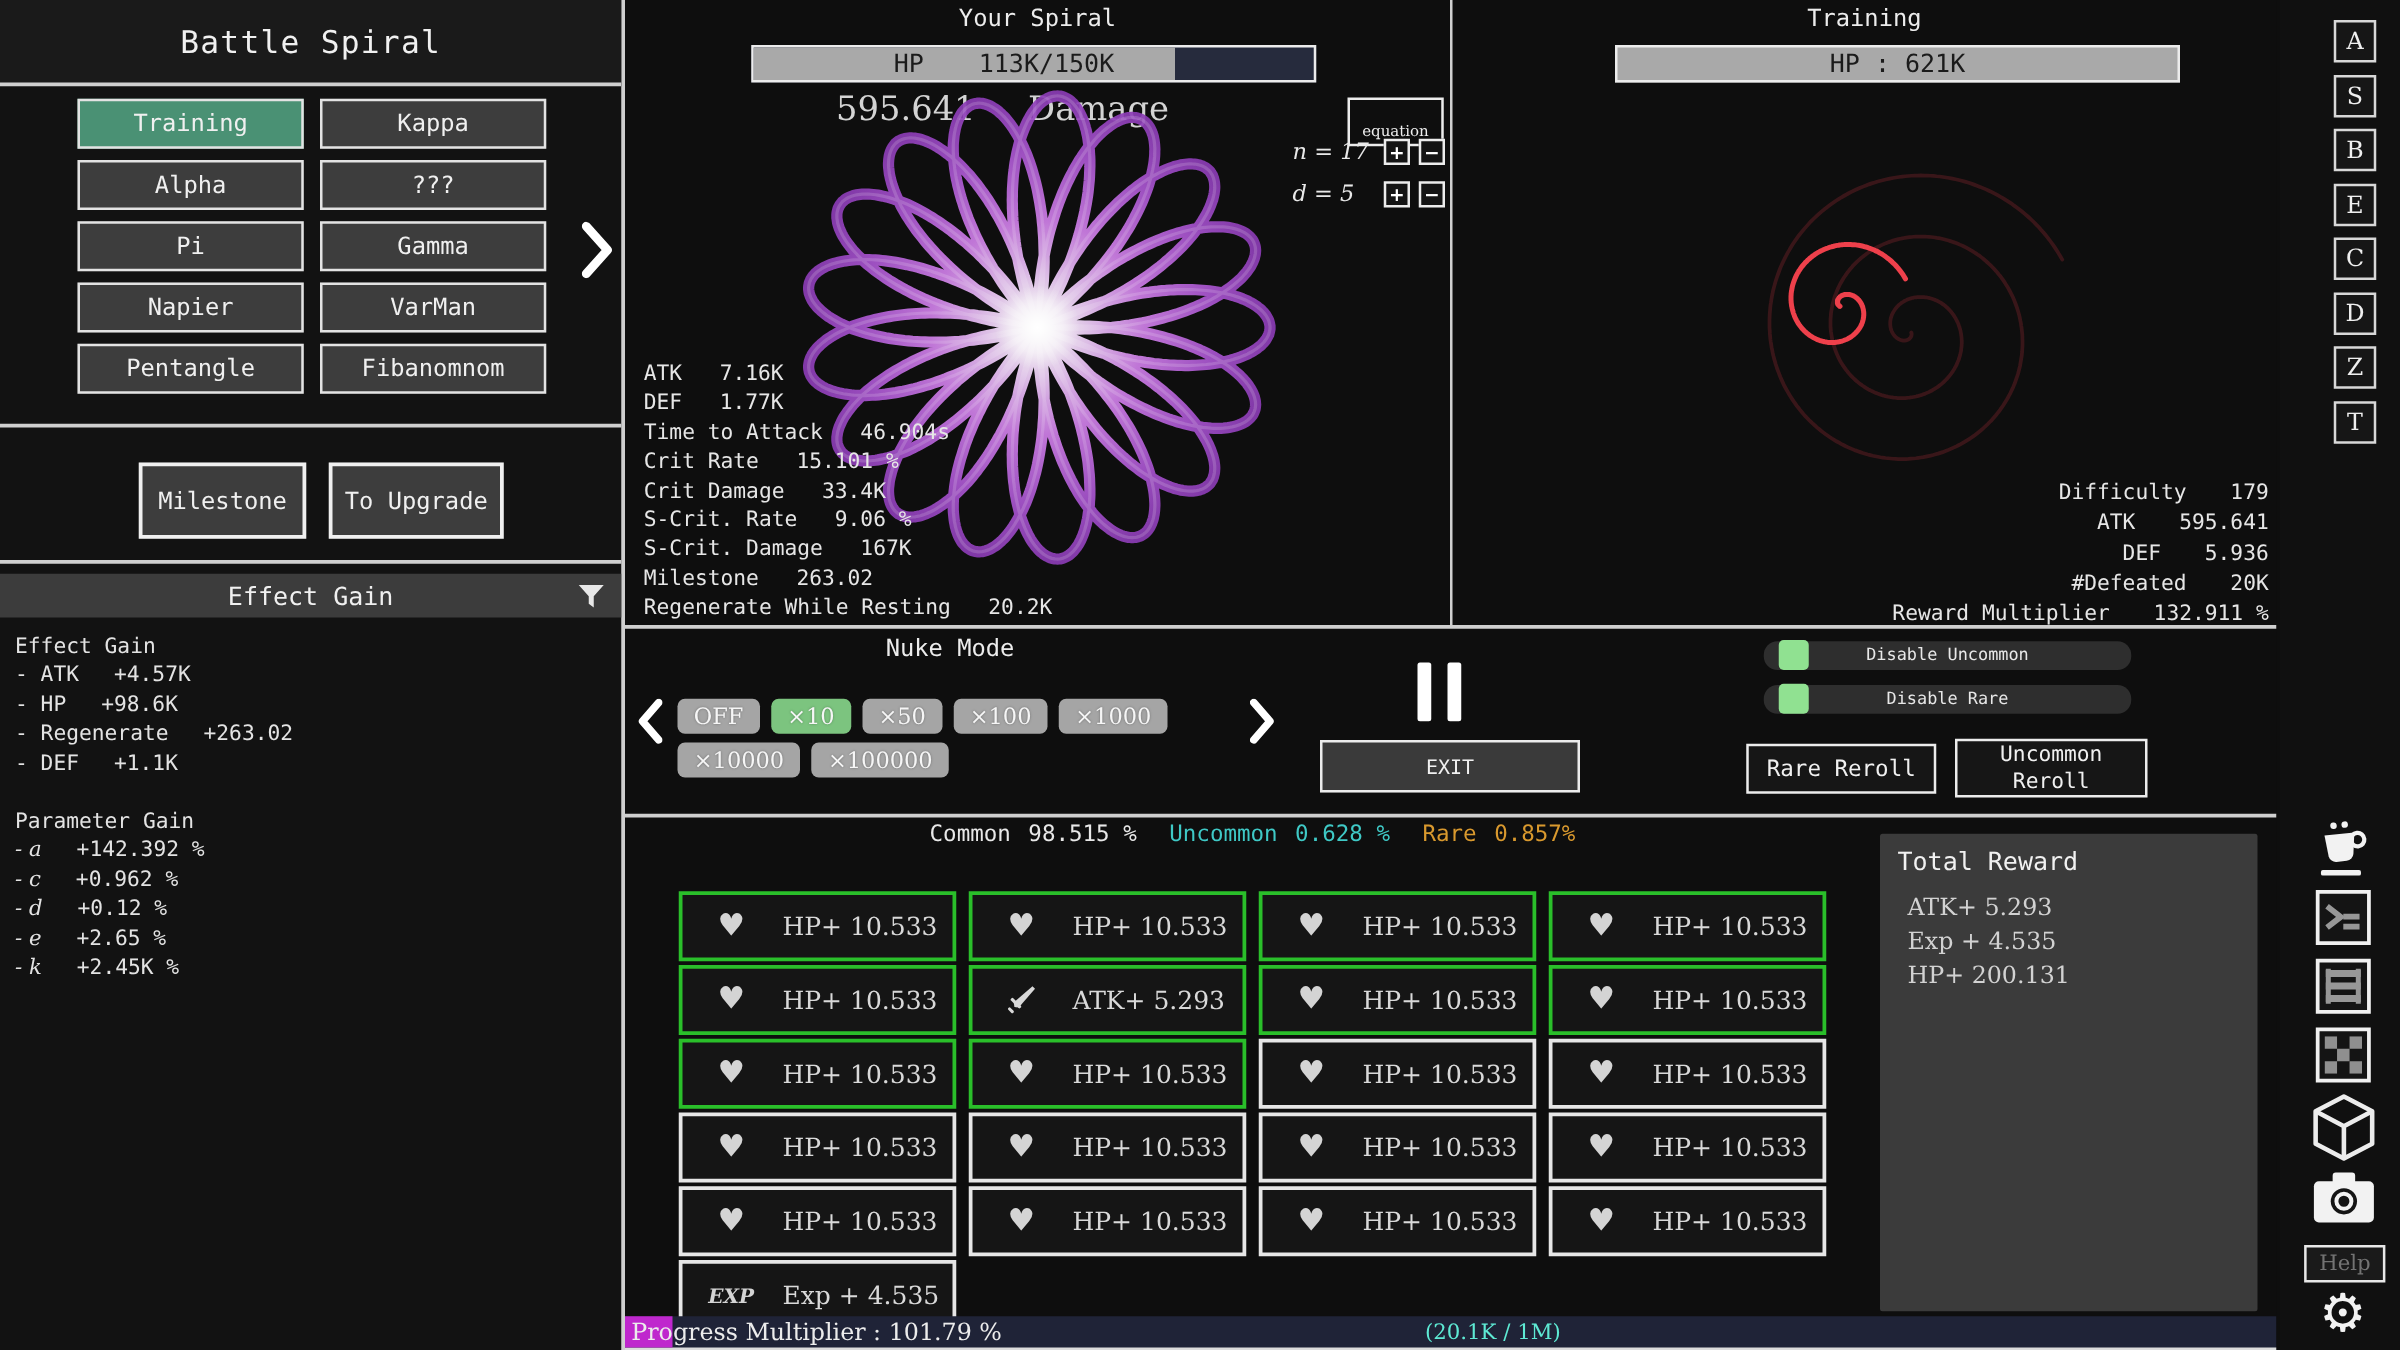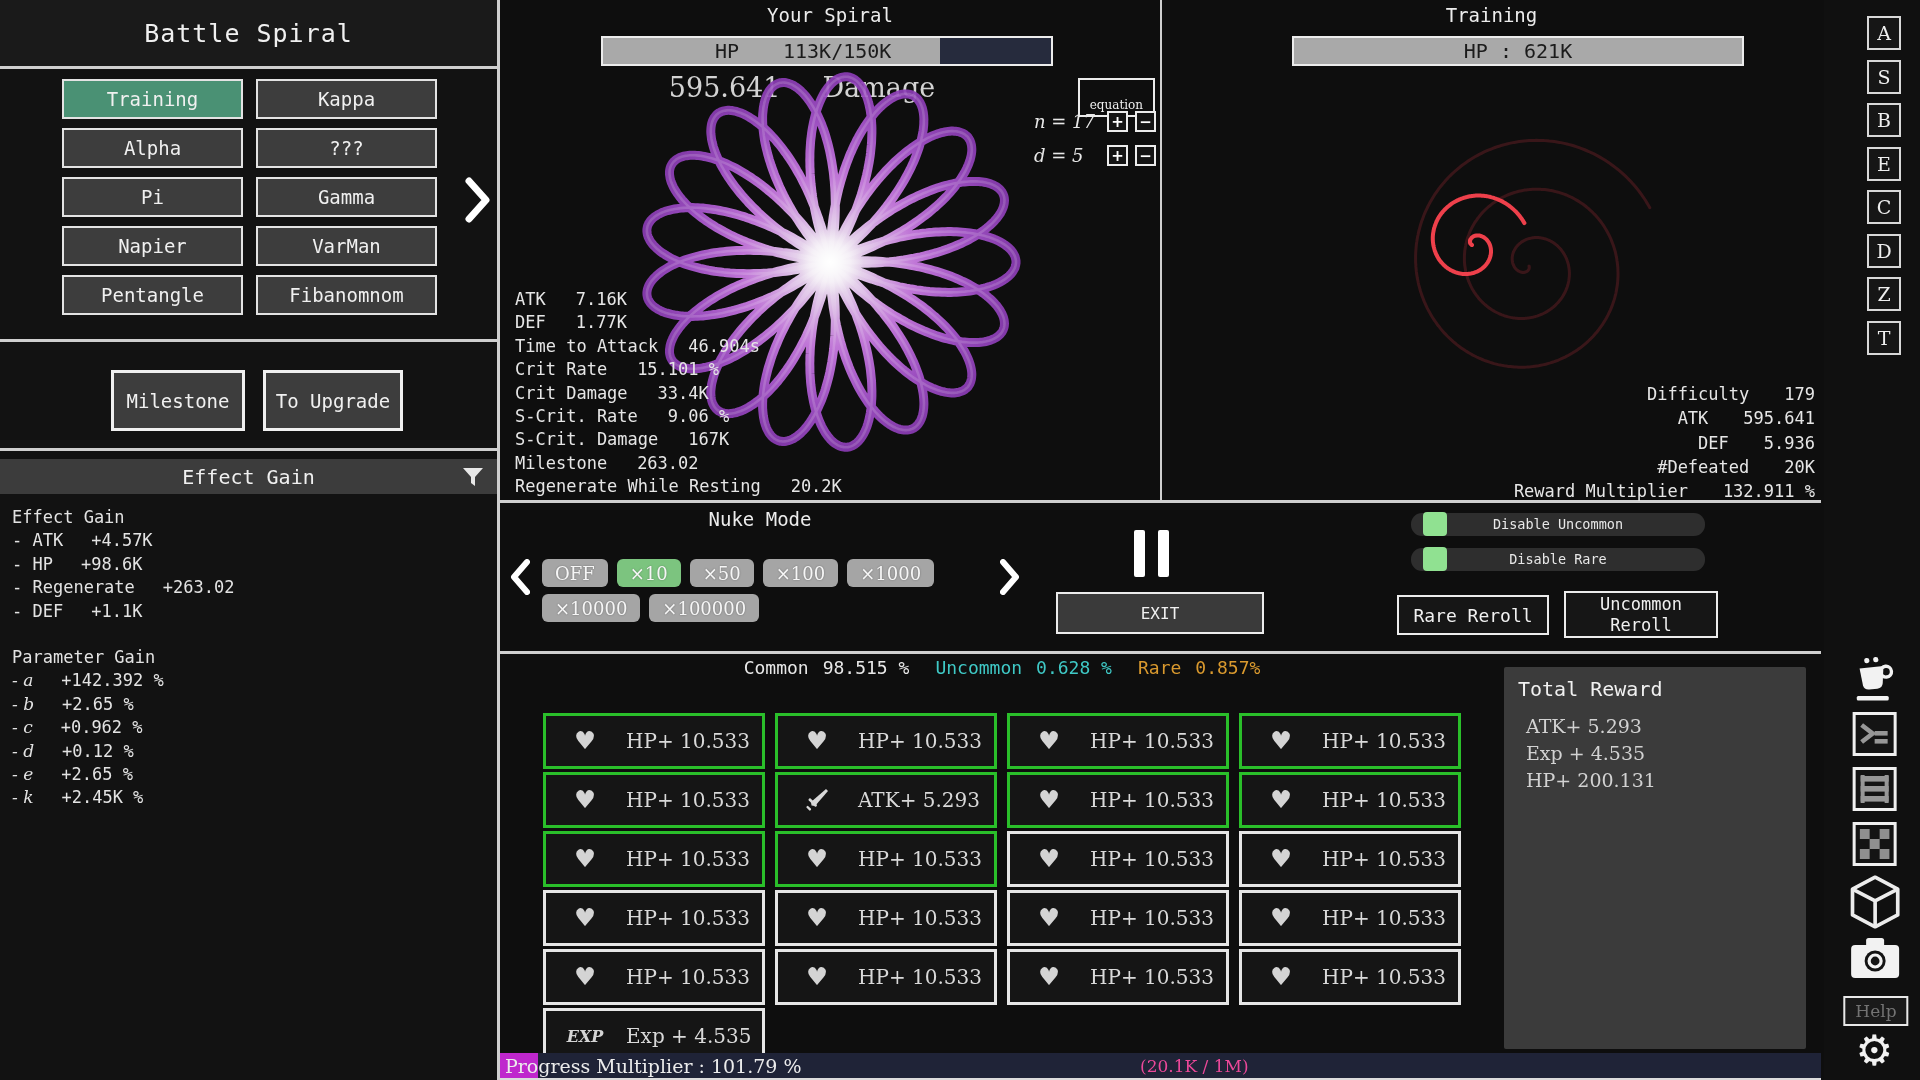--- a/index.html
+++ b/index.html
@@ -111,21 +111,21 @@
                border-radius:2px;padding:10px 0 0 14px;box-sizing:border-box;}
   .total-title{font-size:20px;color:#f1f1f1;}
   .total-lines{margin-top:12px;padding-left:8px;font-family:"DejaVu Serif",serif;font-size:19px;
                line-height:27px;color:#d2d2d2;}
   .progress{position:absolute;left:0;bottom:0;width:100%;height:25px;background:#1f2337;z-index:5;
             border-bottom:2px solid #dcdcdc;box-sizing:content-box;}
   .p-fill{position:absolute;left:0;top:0;height:100%;background:#bf27cd;}
   .p-label{position:absolute;left:5px;top:50%;transform:translateY(-50%);font-family:"DejaVu Serif",serif;
            font-size:19px;color:#ececec;z-index:2;}
   .p-frac{position:absolute;left:640px;top:50%;transform:translateY(-50%);font-family:"DejaVu Serif",serif;
-          font-size:17px;color:#ec4899;}
+          font-size:17px;color:#5eead4;}
 
   
   .rail{position:absolute;left:1824px;top:0;width:96px;height:1080px;background:#101010;}
   .letters{position:absolute;left:43px;top:16px;display:flex;flex-direction:column;gap:9.5px;}
   .letter{width:34px;height:34px;border:2.5px solid #d8d8d8;box-sizing:border-box;background:#161616;
           display:flex;align-items:center;justify-content:center;font-family:"DejaVu Serif",serif;
           font-size:19px;color:#efefef;cursor:pointer;}
   .rail-icon{position:absolute;left:50%;transform:translateX(-44%);cursor:pointer;}
   .boxed{border:3px solid #f0f0f0;background:#141414;width:44px;height:44px;box-sizing:border-box;
          display:flex;align-items:center;justify-content:center;}
@@ -179,21 +179,20 @@
 
     <div class="stats-block" id="effect-stats">
         <div class="stats-title">Effect Gain</div>
         <div class="stat-line"><span>- ATK</span><span class="sb-val">+4.57K</span></div>
         <div class="stat-line"><span>- HP</span><span class="sb-val">+98.6K</span></div>
         <div class="stat-line"><span>- Regenerate</span><span class="sb-val">+263.02</span></div>
         <div class="stat-line"><span>- DEF</span><span class="sb-val">+1.1K</span></div>
         <div class="stats-gap"></div>
         <div class="stats-title">Parameter Gain</div>
         <div class="stat-line"><span class="ital">- a</span><span class="sb-val">+142.392 %</span></div>
-        <div class="stat-line"><span class="ital">- b</span><span class="sb-val">+2.65 %</span></div>
         <div class="stat-line"><span class="ital">- c</span><span class="sb-val">+0.962 %</span></div>
         <div class="stat-line"><span class="ital">- d</span><span class="sb-val">+0.12 %</span></div>
         <div class="stat-line"><span class="ital">- e</span><span class="sb-val">+2.65 %</span></div>
         <div class="stat-line"><span class="ital">- k</span><span class="sb-val">+2.45K %</span></div>
       </div>
   </aside>
 
   <div class="main">
 
     <section class="top">

